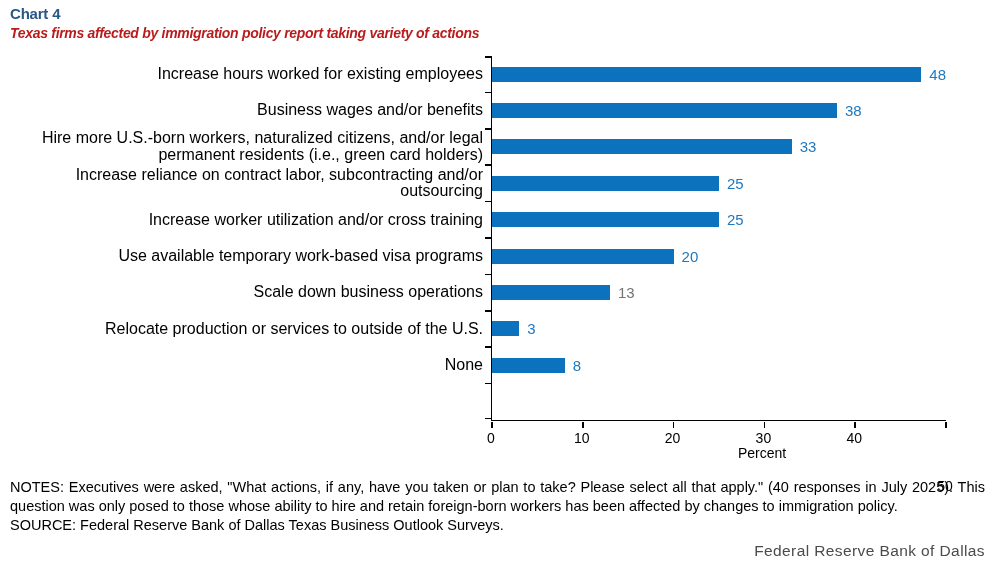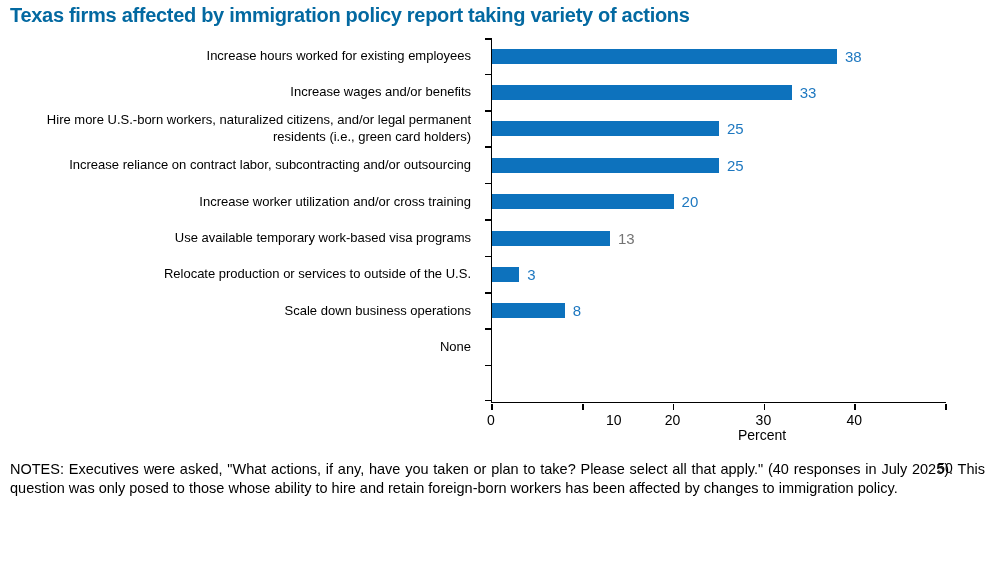--- a/index.html
+++ b/index.html
@@ -2,28 +2,28 @@
 <html><head>
 <meta charset="utf-8">
 <style>
   html,body{margin:0;padding:0;background:#ffffff;}
   body{width:997px;height:565px;overflow:hidden;font-family:"Liberation Sans",sans-serif;color:#000;}
   .page{position:relative;width:997px;height:565px;}
 
   
   .hdr{padding:5px 10px 0 10px;}
   .hdr .chart-num{font-size:15px;font-weight:bold;color:#2a5784;letter-spacing:-0.2px;line-height:18px;}
-  .hdr .chart-title{font-size:20px;font-weight:bold;color:#0369a1;letter-spacing:-0.3px;line-height:20px;}
+  .hdr .chart-title{font-size:14px;font-weight:bold;color:#b91c1c;letter-spacing:-0.3px;line-height:20px;font-style:italic;}
 
   
   .chart-body{display:flex;margin-top:13px;}
   .labels-col{width:491px;box-sizing:border-box;}
   .cat-row{height:36.4px;display:flex;align-items:center;justify-content:flex-end;
-           text-align:right;padding-right:20px;box-sizing:border-box;
-           font-size:13px;line-height:16.5px;color:#000;}
+           text-align:right;padding-right:8px;box-sizing:border-box;
+           font-size:16px;line-height:16.5px;color:#000;}
   .plot-col{position:relative;width:454px;height:364px;
             border-left:1.5px solid #000;border-bottom:1.5px solid #000;box-sizing:content-box;}
   .bar-row{height:36.4px;display:flex;align-items:center;}
   .bar{height:15px;}
   .val{font-size:15px;margin-left:8px;white-space:nowrap;}
   .ytick{position:absolute;left:-7px;width:5.5px;height:1.5px;background:#000;}
   .xtick{position:absolute;bottom:-8px;width:1.5px;height:6.5px;background:#000;}
   .xaxis-labels{position:relative;margin-left:491px;width:454px;height:17px;margin-top:9px;}
   .xaxis-labels .xlab{position:absolute;transform:translateX(-50%);font-size:14px;color:#000;}
   .xlabel-unit{margin-left:491px;width:454px;text-align:center;font-size:14px;
@@ -36,36 +36,41 @@
   
   .brand{position:absolute;right:12px;bottom:5px;font-size:15.5px;color:#4b4b4d;
          letter-spacing:0.4px;font-weight:400;}
 </style>
 </head>
 <body>
 
 <div class="page">
 
   <div class="hdr">
+    <div class="chart-num">Chart 4</div>
     <div class="chart-title">Texas firms affected by immigration policy report taking variety of actions</div>
   </div>
 
   <div class="chart-body">
     <div class="labels-col" id="labelsCol">
         <div class="cat-row">Increase hours worked for existing employees</div>
-        <div class="cat-row">Increase wages and/or benefits</div>
+        <div class="cat-row">Business wages and/or benefits</div>
         <div class="cat-row">Hire more U.S.-born workers, naturalized citizens, and/or legal permanent residents (i.e., green card holders)</div>
         <div class="cat-row">Increase reliance on contract labor, subcontracting and/or outsourcing</div>
         <div class="cat-row">Increase worker utilization and/or cross training</div>
         <div class="cat-row">Use available temporary work-based visa programs</div>
+        <div class="cat-row">Scale down business operations</div>
         <div class="cat-row">Relocate production or services to outside of the U.S.</div>
-        <div class="cat-row">Scale down business operations</div>
         <div class="cat-row">None</div>
       </div>
     <div class="plot-col" id="plotCol">
+        <div class="bar-row">
+          <div class="bar" style="width: 96%; background: rgb(13, 114, 189);"></div>
+          <span class="val" style="color: rgb(30, 120, 192);">48</span>
+        </div>
         <div class="bar-row">
           <div class="bar" style="width: 76%; background: rgb(13, 114, 189);"></div>
           <span class="val" style="color: rgb(30, 120, 192);">38</span>
         </div>
         <div class="bar-row">
           <div class="bar" style="width: 66%; background: rgb(13, 114, 189);"></div>
           <span class="val" style="color: rgb(30, 120, 192);">33</span>
         </div>
         <div class="bar-row">
           <div class="bar" style="width: 50%; background: rgb(13, 114, 189);"></div>
@@ -106,24 +111,26 @@
         <div class="xtick" style="left: calc(20% - 0.75px);"></div>
         <div class="xtick" style="left: calc(40% - 0.75px);"></div>
         <div class="xtick" style="left: calc(60% - 0.75px);"></div>
         <div class="xtick" style="left: calc(80% - 0.75px);"></div>
         <div class="xtick" style="left: calc(100% - 0.75px);"></div>
       </div>
   </div>
 
   <div class="xaxis-labels" id="xAxisLabels">
       <span class="xlab" style="left: 0%;">0</span>
-      <span class="xlab" style="left: 20%; margin-left: 32px;">10</span>
+      <span class="xlab" style="left: 20%;">10</span>
       <span class="xlab" style="left: 40%;">20</span>
       <span class="xlab" style="left: 60%;">30</span>
       <span class="xlab" style="left: 80%;">40</span>
       <span class="xlab" style="left: 100%; margin-top: 48px;">50</span>
     </div>
   <div class="xlabel-unit">Percent</div>
 
   <div class="notes">NOTES: Executives were asked, "What actions, if any, have you taken or plan to take? Please select all that apply." (40 responses in July 2025). This question was only posed to those whose ability to hire and retain foreign-born workers has been affected by changes to immigration policy.</div>
+  <div class="source">SOURCE: Federal Reserve Bank of Dallas Texas Business Outlook Surveys.</div>
 
+  <div class="brand">Federal Reserve Bank of Dallas</div>
 
 </div>
 
 </body></html>

